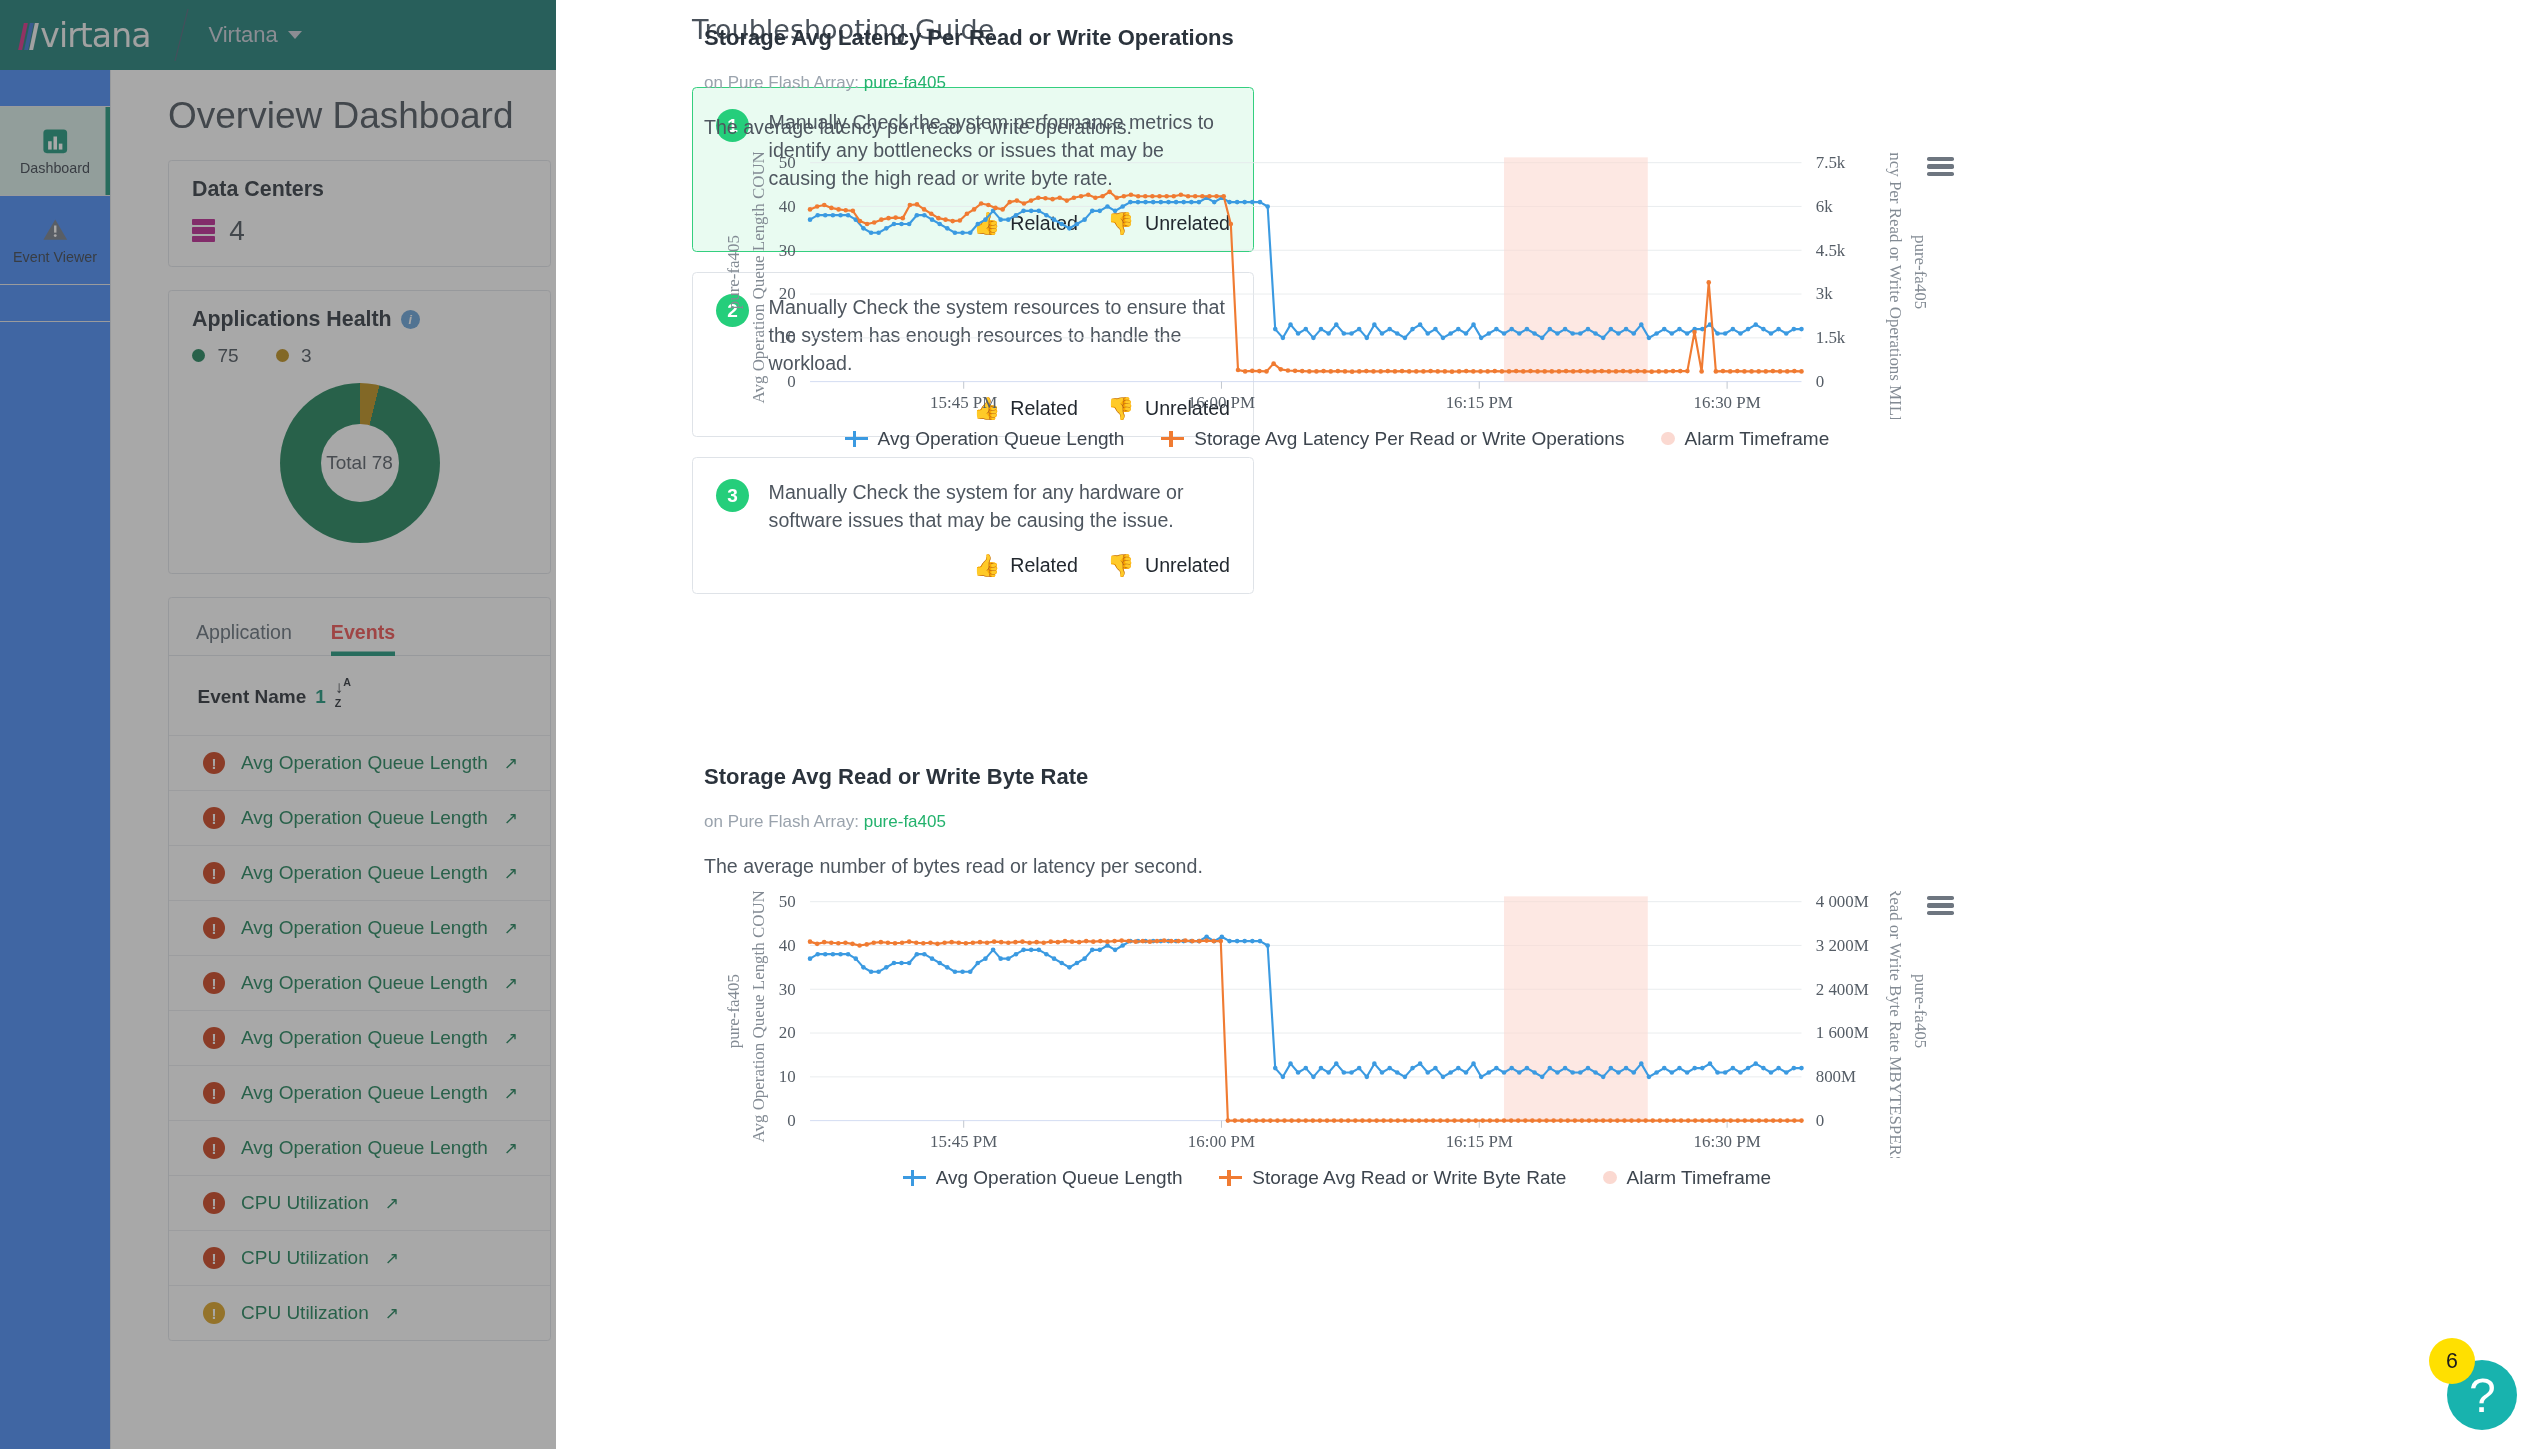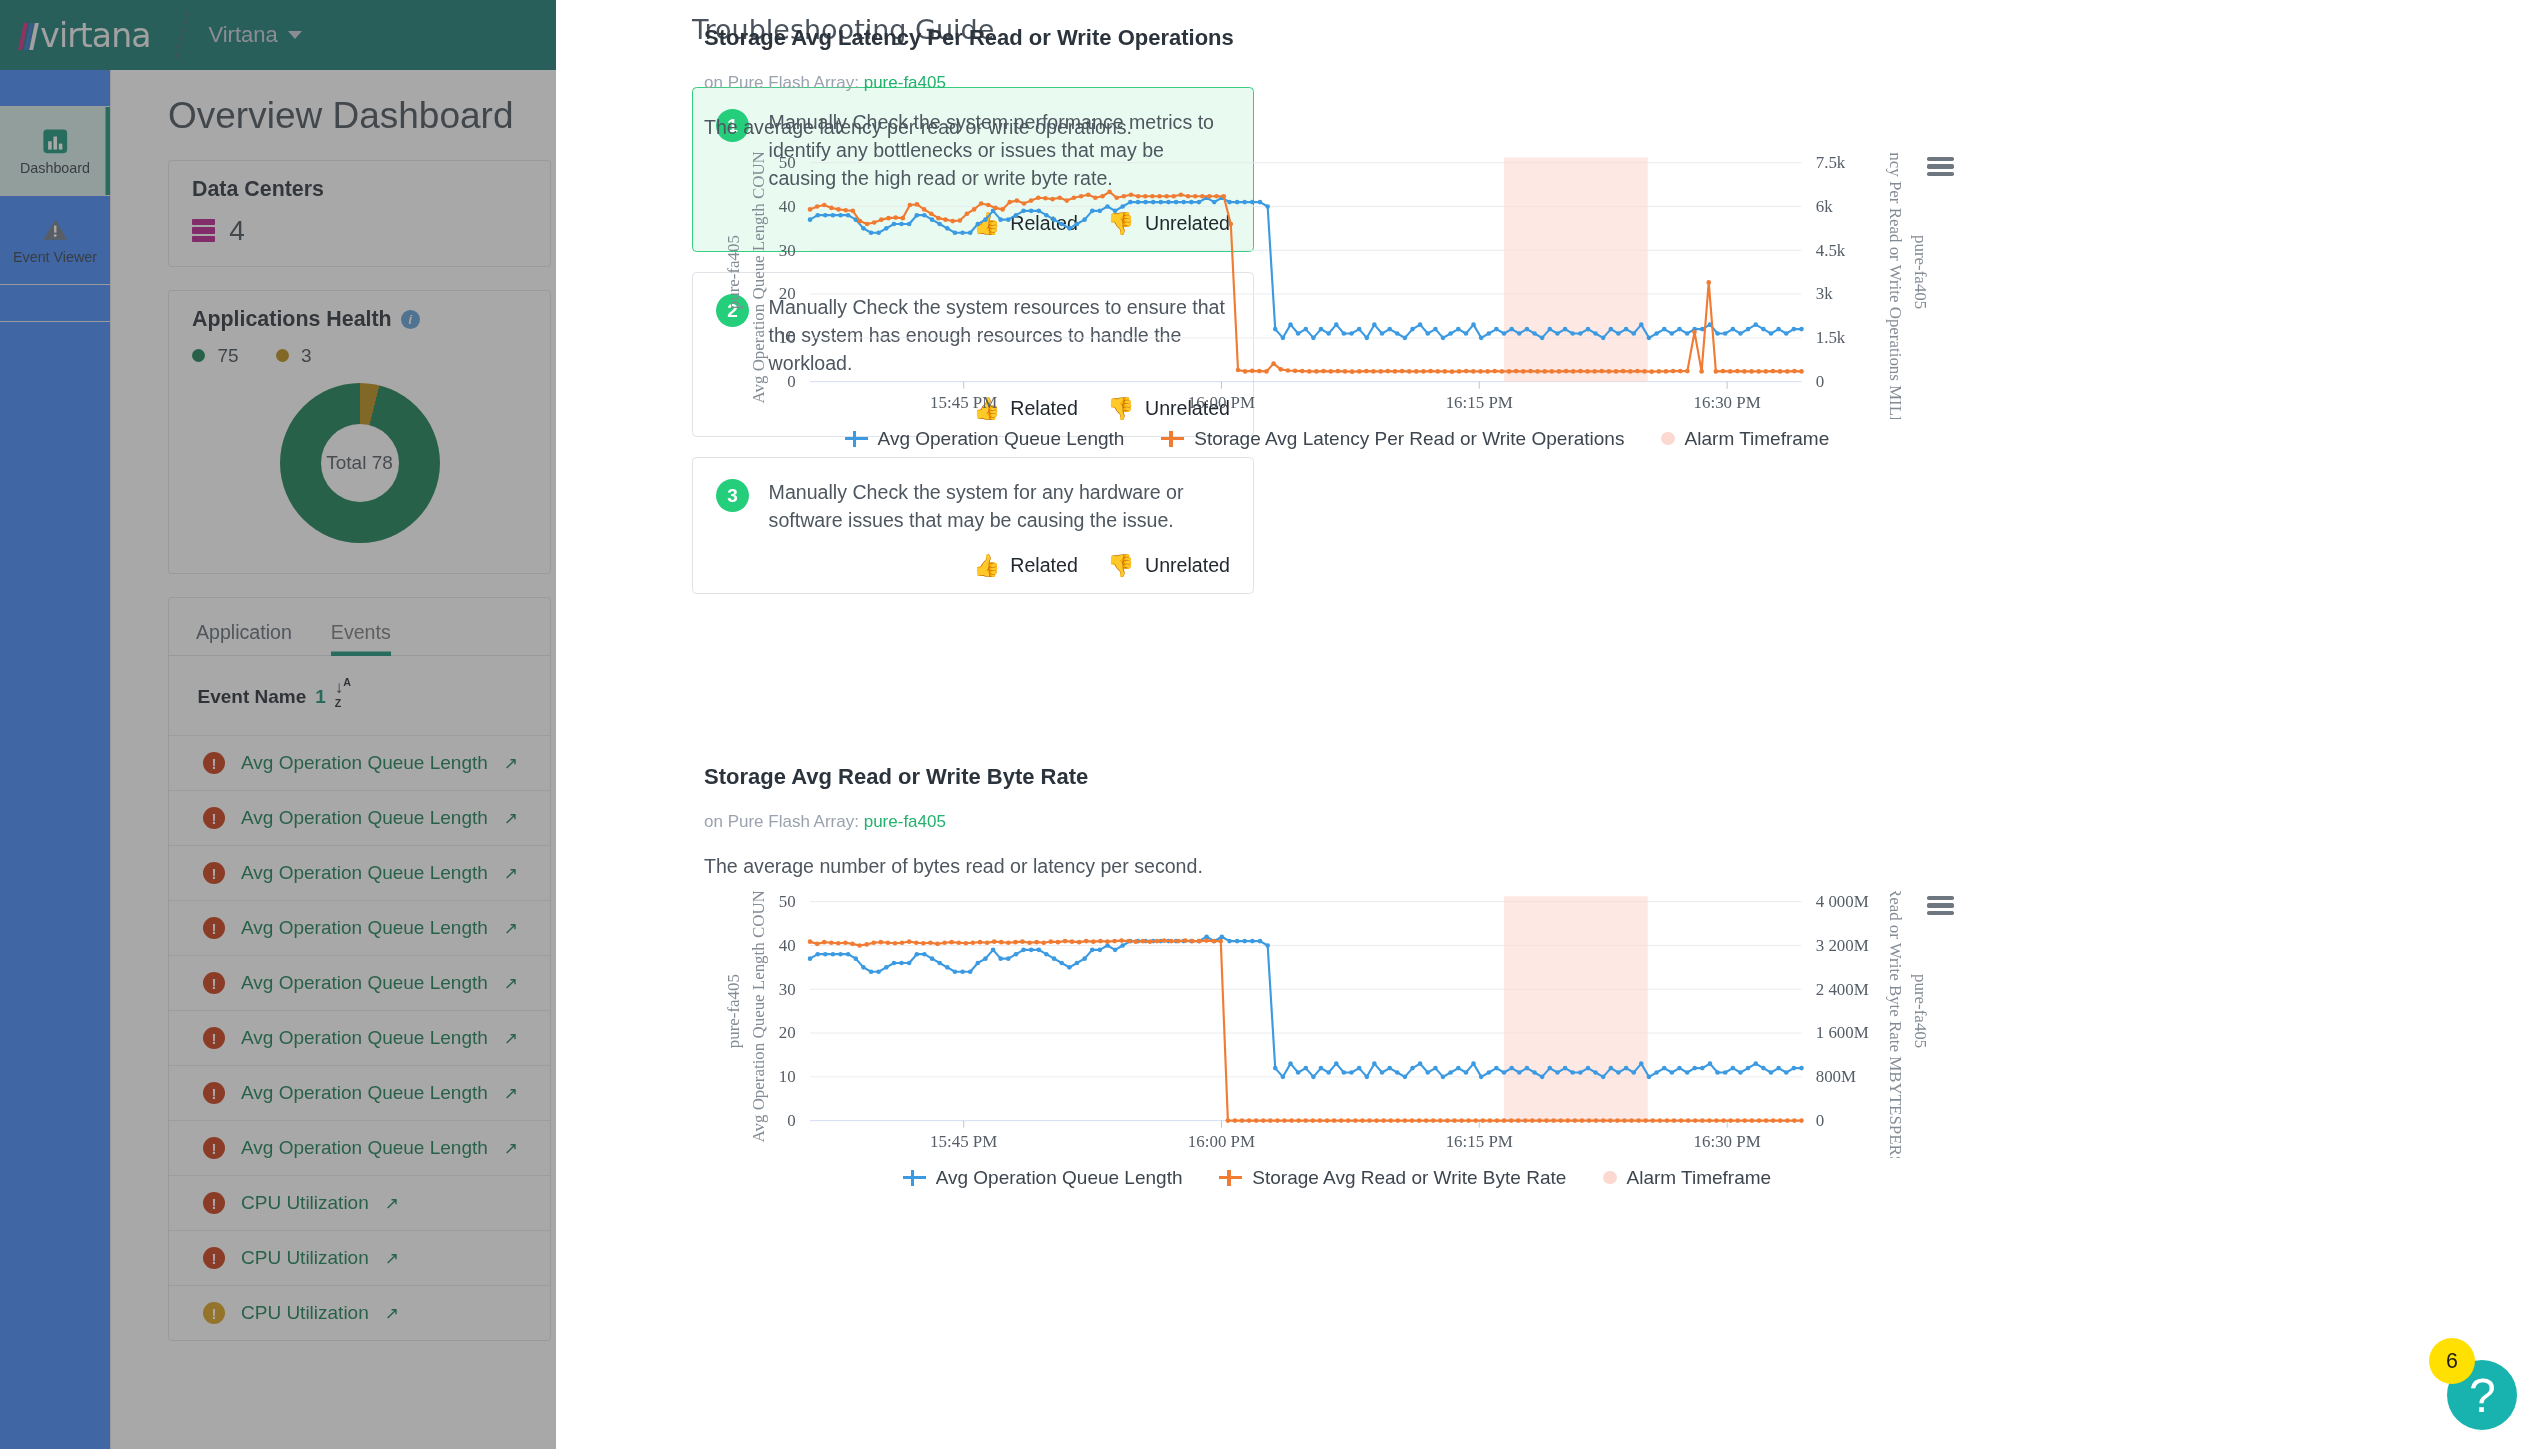--- a/index.html
+++ b/index.html
@@ -55,21 +55,21 @@
   .dot { width:13.4px;height:13.4px;border-radius:50%; display:inline-block;}
   .donut-wrap { display:flex; justify-content:center; padding: 16px 0 30px 0; }
   .donut { position:relative; width:160px; height:160px; border-radius:50%;
            background: conic-gradient(#b8860b 0deg 14deg, #0f7a4e 14deg 360deg); }
   .donut::after { content:""; position:absolute; inset:41px; background:#fff; border-radius:50%; }
   .donut-lbl { position:absolute; inset:0; display:flex; align-items:center; justify-content:center;
                font-size:19px; color:#4a525b; z-index:2;}
 
   .tabs { display:flex; gap:39px; padding: 23px 0 0 27px; font-size:19.6px; }
   .tab { padding-bottom:12.5px; color:#596570; }
-  .tab.active { color:#737373; font-weight:normal; box-shadow: inset 0 -4.5px 0 #0d8f71; }
+  .tab.active { color:#ef4444; font-weight:bold; box-shadow: inset 0 -4.5px 0 #0d8f71; }
   .tabs-underline { height:0.9px; background:#dfe3e8; margin-top:-0.9px; }
   .col-head { font-size:19px; font-weight:bold; color:#1b2129; padding:19.6px 0 16px 28.5px; display:flex; gap:9px; align-items:center;}
   .col-head .num { color:#0d8f71; font-weight:bold; }
   .sorticon { font-size:17px; color:#1b2129; }
   .ev-row { display:flex; align-items:center; gap:16px; padding:16px 0 16px 34px; border-top:0.9px solid #e8ebee; font-size:19px; }
   .sev { width:22px;height:22px;border-radius:50%; color:#fff; font-weight:bold; font-size:15px;
          display:inline-flex;align-items:center;justify-content:center; flex:0 0 auto;}
   .sev.critical { background:#c8340d; }
   .sev.warning  { background:#d99b12; }
   .ev-name { color:#0f7a4e; }

